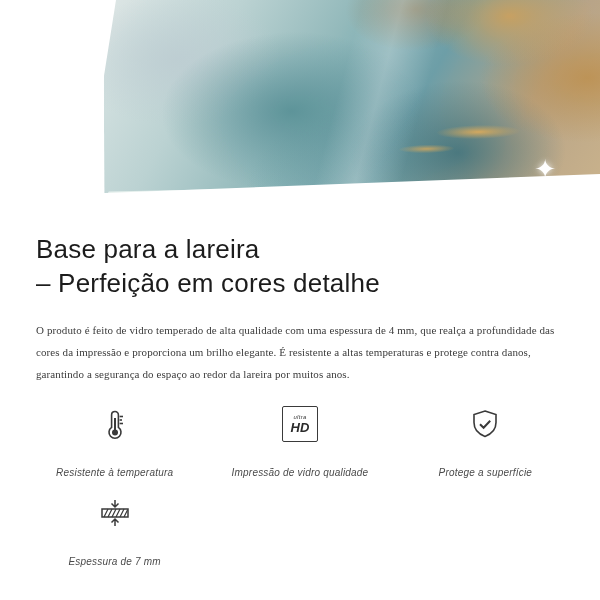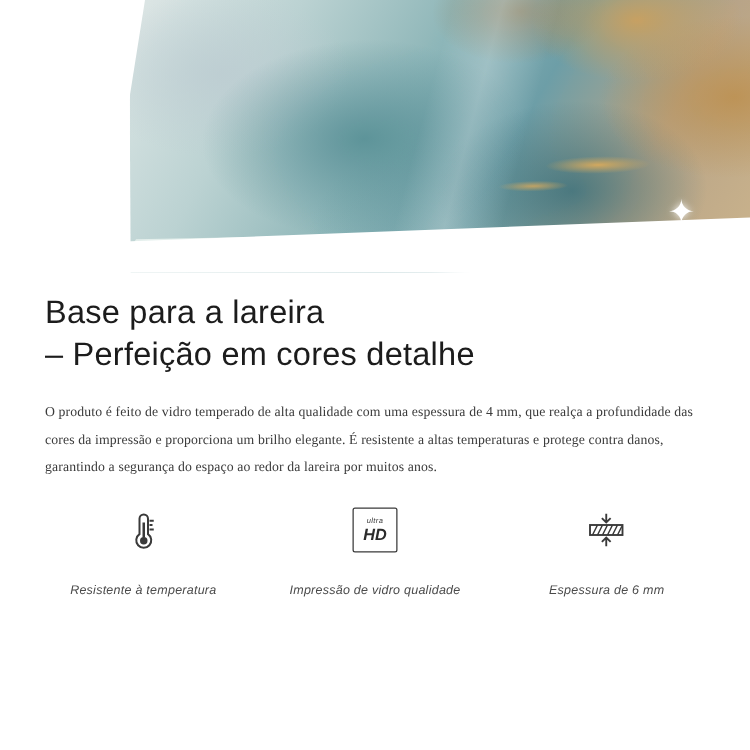--- a/index.html
+++ b/index.html
@@ -224,29 +224,38 @@
     <div class="feature">
       <div class="feature-icon">
         <div class="hd-badge">
           <span class="hd-ultra">ultra</span>
           <span class="hd-hd">HD</span>
         </div>
       </div>
       <div class="feature-label">Impressão de vidro qualidade</div>
     </div>
 
+    <div class="feature">
+      <div class="feature-icon">
+        <svg width="40" height="40" viewBox="0 0 40 40" fill="none" stroke="#3a3a3a" stroke-width="1.6">
+          <path d="M20 7l11 3.6v8c0 7-4.7 11.6-11 13.8-6.3-2.2-11-6.8-11-13.8v-8L20 7z"></path>
+          <path d="M15 20.2l3.6 3.6 6.6-7" stroke-width="2"></path>
+        </svg>
+      </div>
+      <div class="feature-label">Protege a superfície</div>
+    </div>
 
 
 
     <div class="feature">
       <div class="feature-icon">
         <svg width="44" height="40" viewBox="0 0 44 40" fill="none" stroke="#3a3a3a" stroke-width="1.5">
           <path d="M22 7v6M18.5 10.5L22 14l3.5-3.5"></path>
           <rect x="9" y="16" width="26" height="8"></rect>
           <path d="M11 24l4-8M15 24l4-8M19 24l4-8M23 24l4-8M27 24l4-8M31 24l3.5-7" stroke-width="1.2"></path>
           <path d="M22 33v-6M18.5 29.5L22 26l3.5 3.5"></path>
         </svg>
       </div>
-      <div class="feature-label">Espessura de 6 mm</div>
+      <div class="feature-label">Espessura de 7 mm</div>
     </div>
 
   </div>
 </div>
 
 </body></html>

